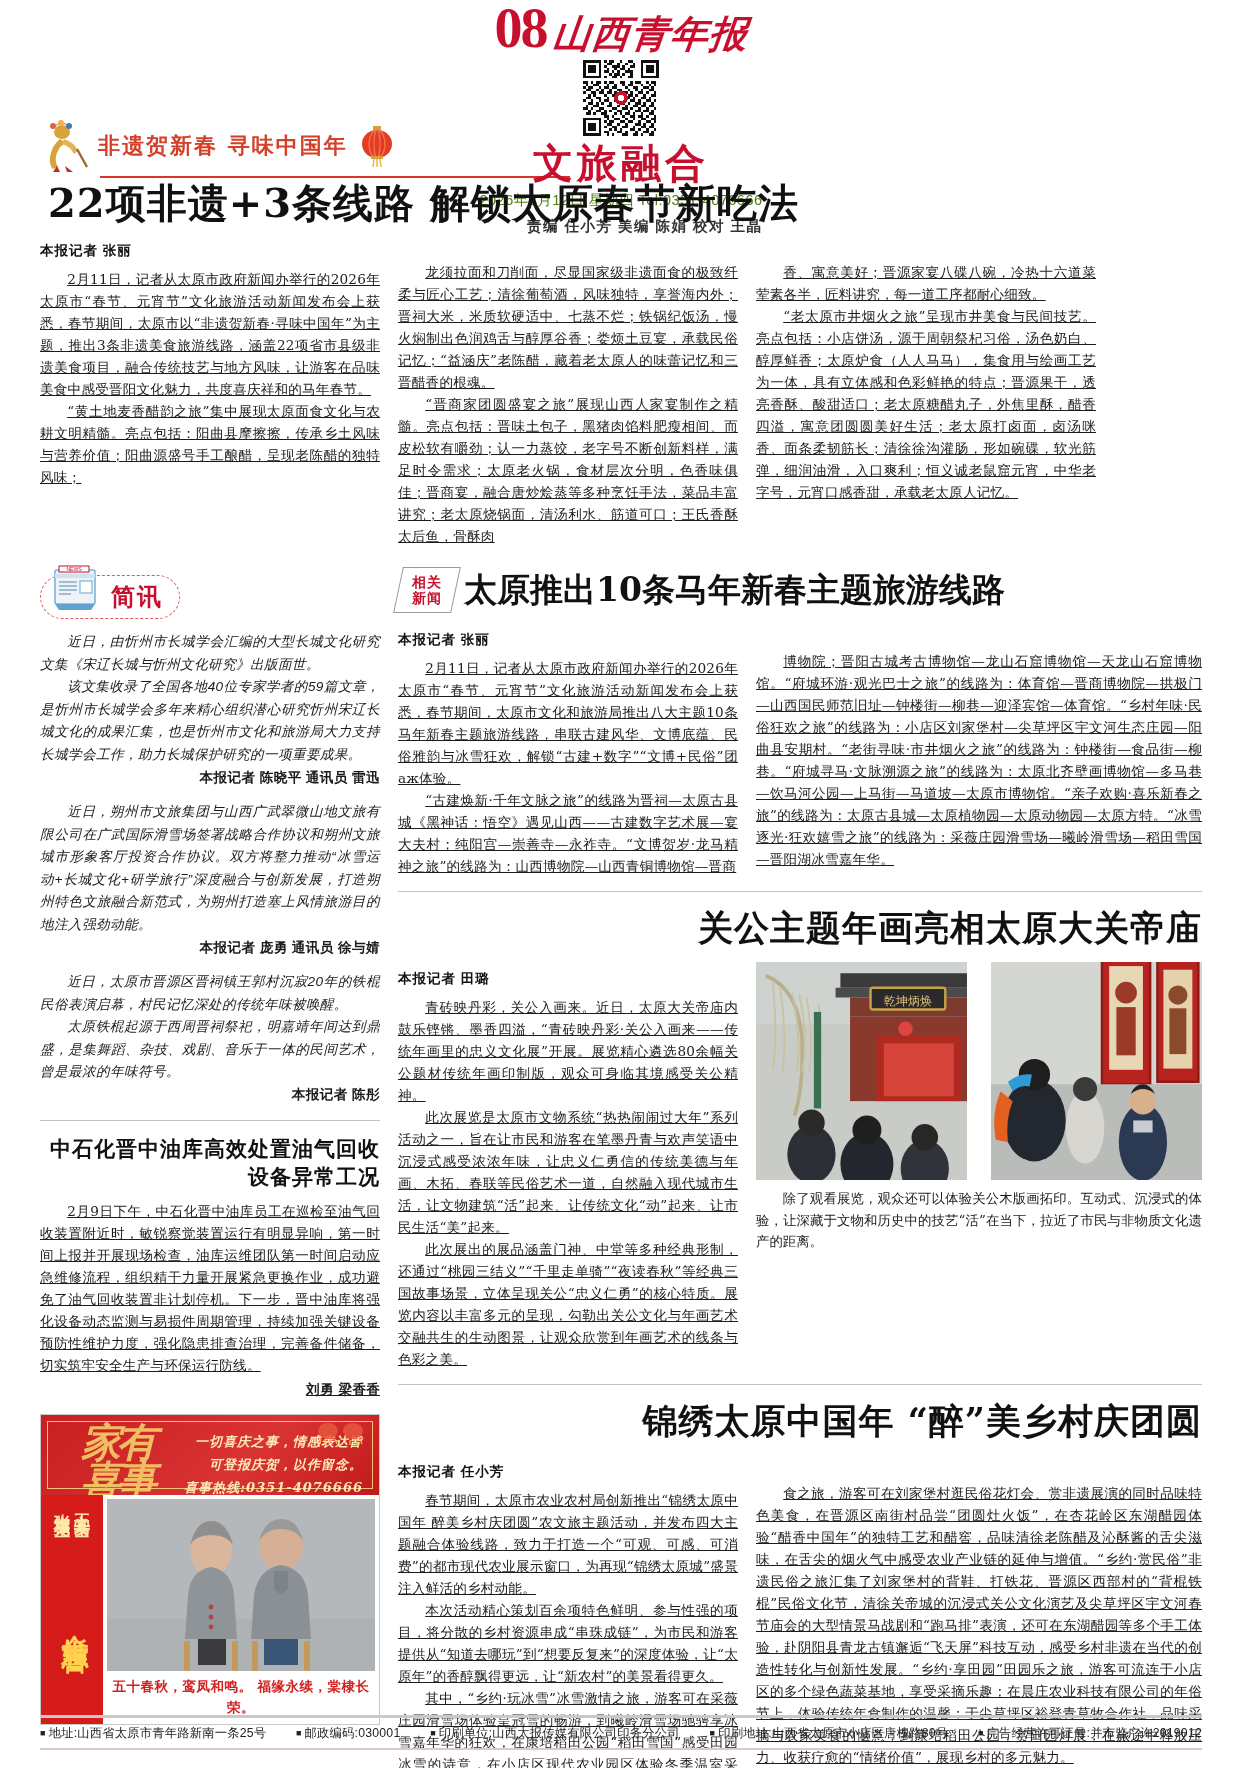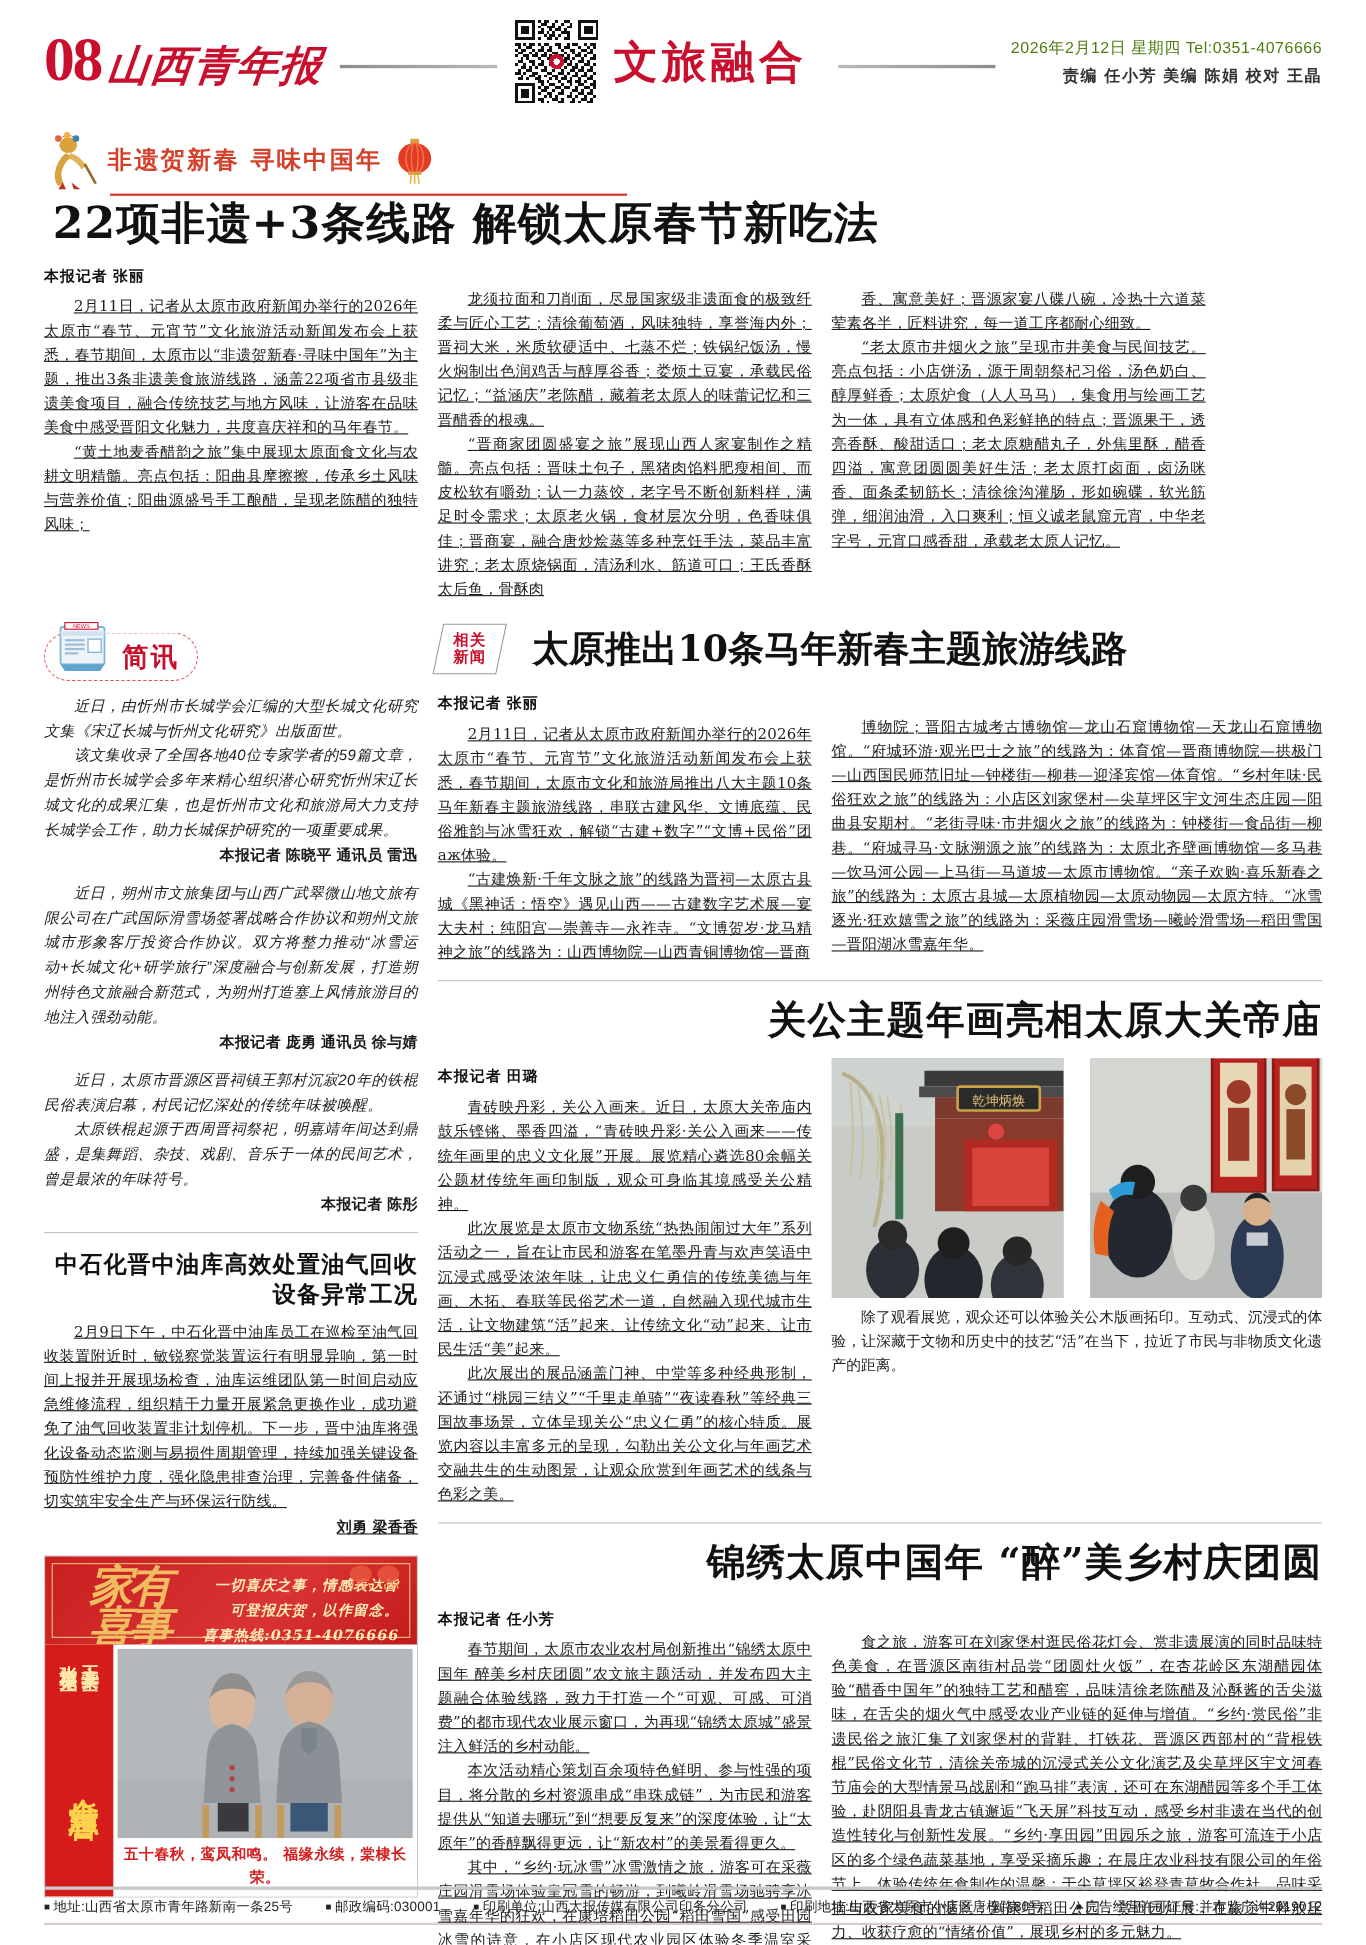--- a/index.html
+++ b/index.html
@@ -1,20 +1,20 @@
 <!DOCTYPE html>
 <html><head>
 <meta charset="utf-8">
 <style>
   html,body{margin:0;padding:0;background:#fff;}
   body{width:1242px;height:1768px;font-family:"Liberation Serif","DejaVu Serif",serif;color:#1a1a1a;position:relative;overflow:hidden;}
   .page{width:1242px;height:1768px;position:relative;box-sizing:border-box;padding:0 40px;}
 
   
-  .masthead{display:flex;align-items:center;height:112px;box-sizing:border-box;}
+  .masthead{display:flex;align-items:center;height:112px;box-sizing:border-box;flex-direction:column;}
   .folio{font-family:"Liberation Serif",serif;font-size:56px;font-weight:bold;color:#c8102e;letter-spacing:-2px;line-height:1;}
   .paper-name{font-family:"DejaVu Serif",serif;font-size:38px;font-weight:bold;color:#c8102e;font-style:italic;margin-left:6px;letter-spacing:1px;transform:skewX(-6deg);}
   .rule-left{flex:1;height:3px;background:linear-gradient(to right,#8d8d8d,#b9b9b9);margin:0 16px;position:relative;top:4px;}
   .qr{width:76px;height:76px;flex:0 0 76px;position:relative;background:#fff;}
   .qr svg{display:block;}
   .section-title{font-family:"DejaVu Serif",serif;font-size:40px;font-weight:bold;color:#c8102e;letter-spacing:4px;margin:0 14px;white-space:nowrap;}
   .rule-right{flex:1;height:3px;background:linear-gradient(to right,#b9b9b9,#8d8d8d);margin:0 14px;position:relative;top:4px;}
   .dateblock{flex:0 0 auto;text-align:right;font-family:"Liberation Sans",sans-serif;}
   .dateline{font-size:14.5px;color:#4d7c0f;white-space:nowrap;letter-spacing:.5px;}
   .credits{font-size:14.5px;color:#333;margin-top:7px;white-space:nowrap;letter-spacing:1.5px;font-weight:bold;}
@@ -42,21 +42,21 @@
   .brief-pill{border:1.6px dashed #e0565a;border-radius:22px;height:42px;display:flex;align-items:center;padding:0 16px 0 70px;position:relative;}
   .brief-pill .np{position:absolute;left:6px;top:-16px;width:62px;height:56px;}
   .brief-label{font-family:"DejaVu Serif",serif;font-size:24px;font-weight:bold;color:#c8102e;letter-spacing:2px;}
   .kai{font-family:Liberation Sans, sans-serif;font-style:italic;font-size:13.6px;line-height:1.66;text-align:justify;letter-spacing:.4px;}
   .kai p{margin:0;text-indent:2em;}
   .sign{text-align:right;font-weight:bold;font-style:normal;}
 
   
   .sub-head{font-family:"DejaVu Serif",serif;font-size:30px;font-weight:bold;letter-spacing:1px;line-height:1.25;color:#111;margin:10px 0 2px 0;text-align:right;}
   .sub-head-lg{font-size:35px;}
-  .rel-wrap{display:flex;align-items:center;gap:28px;margin-top:14px;}
+  .rel-wrap{display:flex;align-items:center;gap:8px;margin-top:14px;}
   .rel-badge{flex:0 0 auto;width:58px;height:46px;position:relative;}
   .rel-badge .bx{position:absolute;inset:0;border:1.4px solid #9a9a9a;transform:skewX(-12deg);background:#fff;}
   .rel-badge .t{position:absolute;inset:0;display:flex;flex-direction:column;align-items:center;justify-content:center;font-family:"DejaVu Serif",serif;font-size:14px;font-weight:bold;color:#c8102e;line-height:1.15;letter-spacing:1px;}
   .rel-head{font-family:"DejaVu Serif",serif;font-size:33px;font-weight:bold;letter-spacing:0px;color:#111;white-space:nowrap;}
 
   
   .photo{position:relative;background:#cfd2d4;overflow:hidden;}
   .cap{font-family:"DejaVu Serif",serif;font-size:13.4px;line-height:1.6;text-align:justify;text-indent:2em;margin-top:8px;color:#1c1c1c;}
 
   

